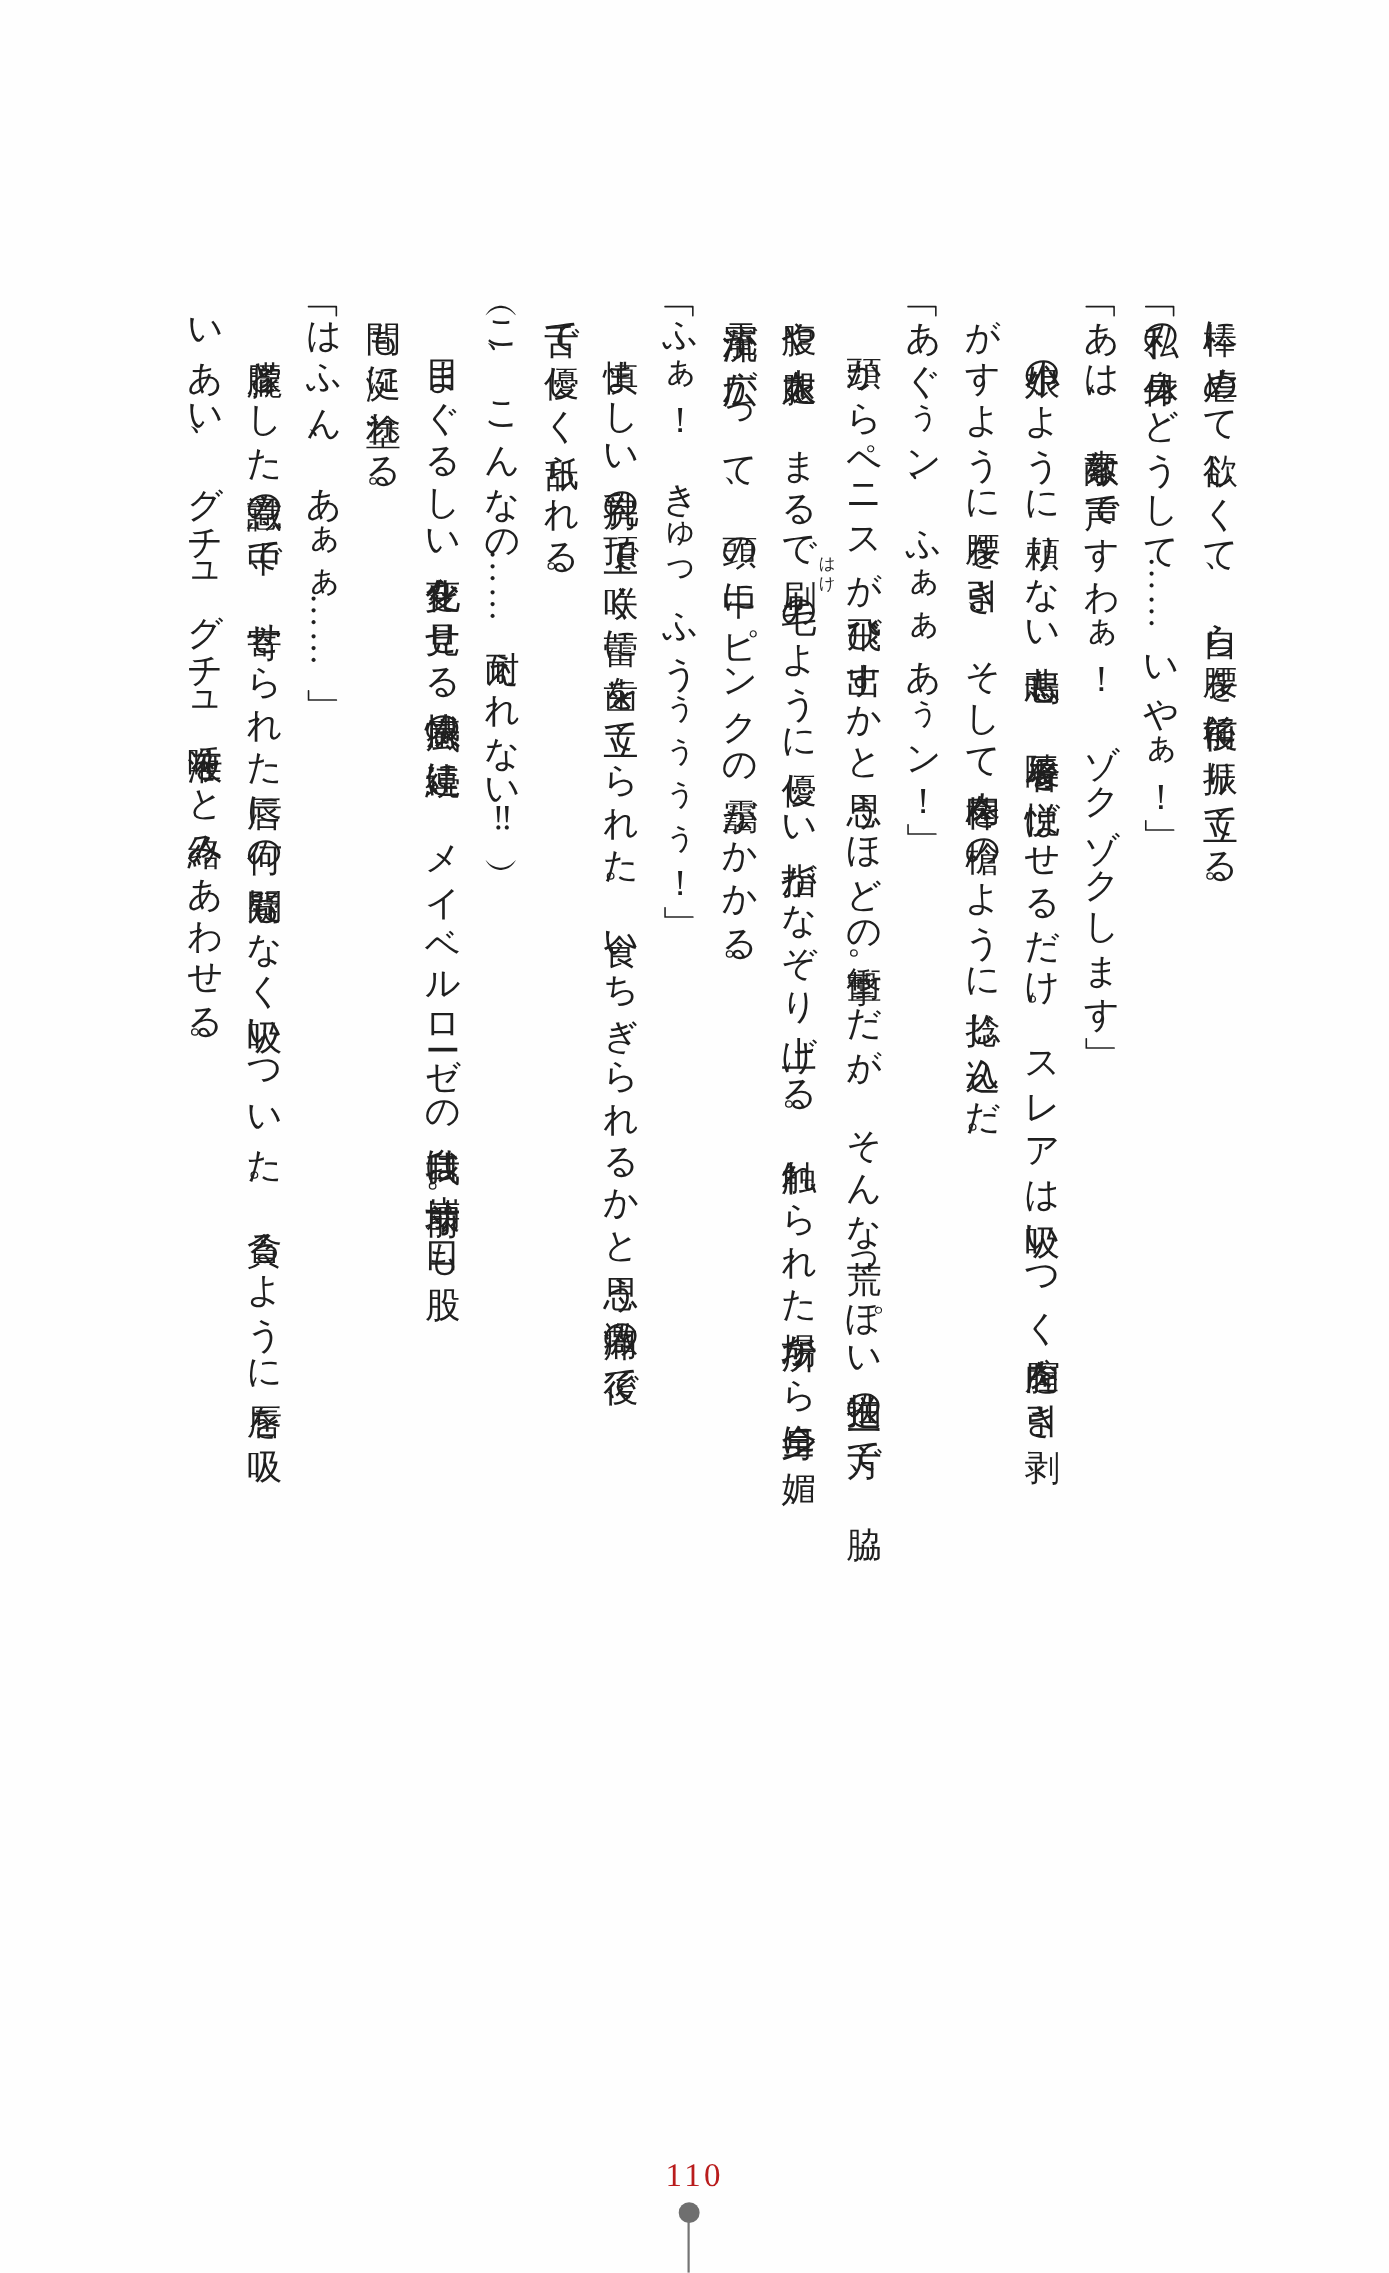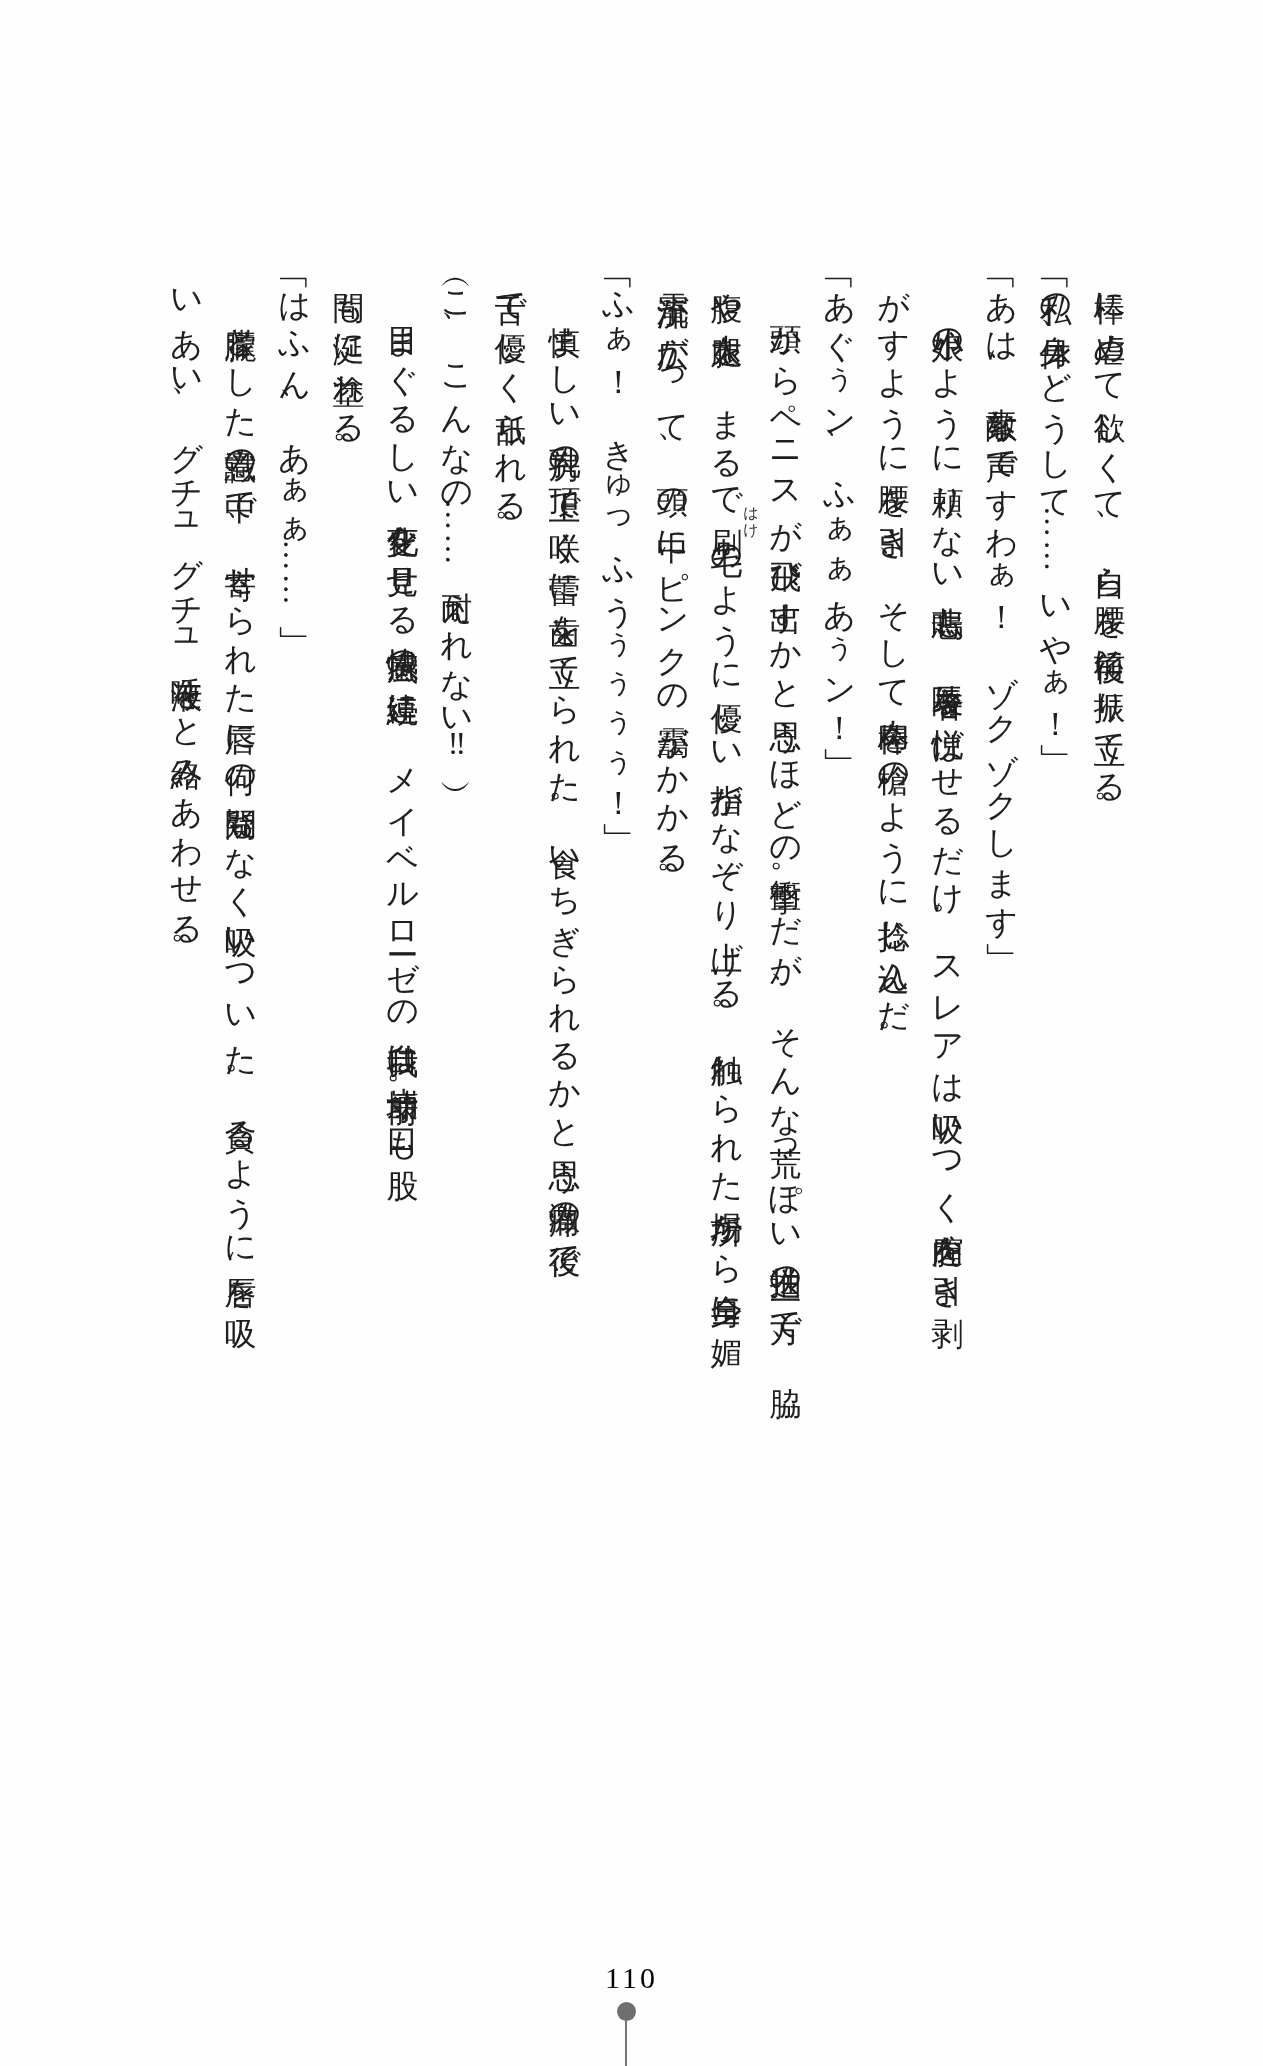--- a/index.html
+++ b/index.html
@@ -45,21 +45,21 @@
   }
   
   .page-number {
     position: absolute;
     top: 1961px;
     left: 0;
     width: 100%;
     text-align: center;
     font-size: 30px;
     letter-spacing: 3px;
-    color: #000000;
+    color: #b91c1c;
   }
   .marker-dot {
     position: absolute;
     left: 617px;
     top: 2002px;
     width: 19px;
     height: 19px;
     border-radius: 50%;
     background: #6f6f6f;
   }

